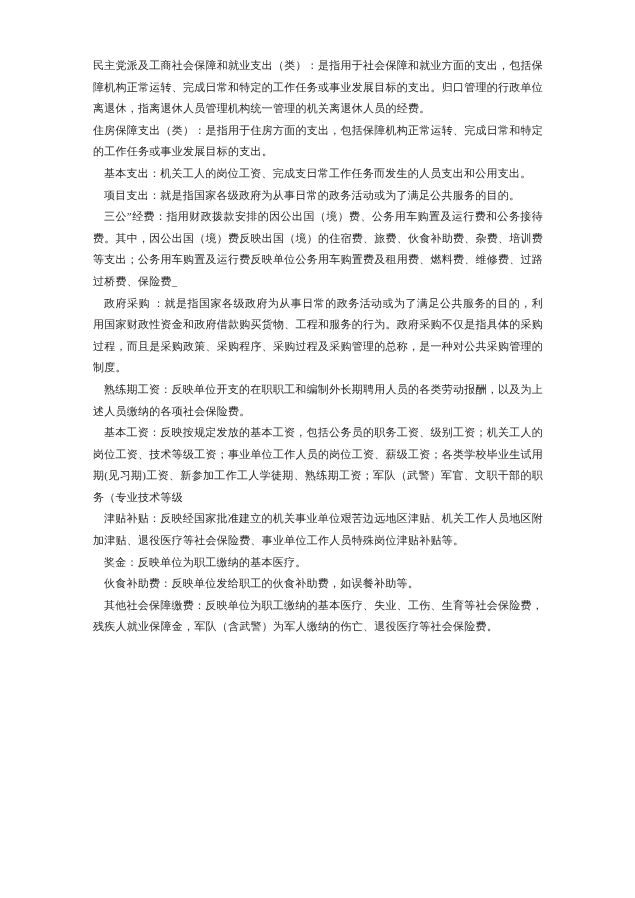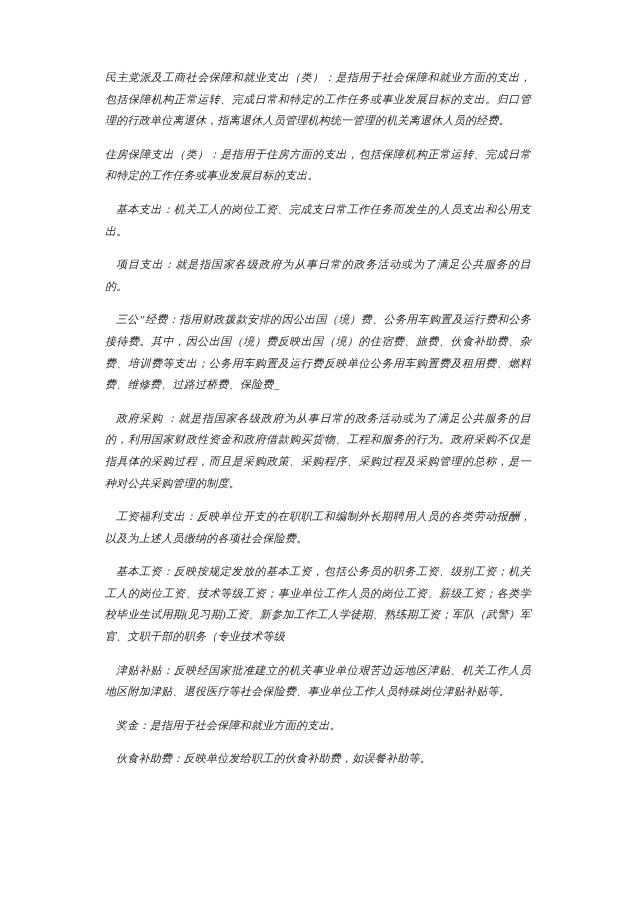--- a/index.html
+++ b/index.html
@@ -21,38 +21,38 @@
     left: 93px;
     width: 450px;
     color: #262626;
     font-size: 11px;
     line-height: 21.6px;
     letter-spacing: 0.25px;
     text-align: justify;
     word-break: break-all;
   }
   .content p {
-    margin: 12px;
+    margin: 0;
     padding: 0;
-    font-style: italic;
   }
   .content p.indent {
     text-indent: 1em;
   }
 </style>
 </head>
 <body>
 
 <div class="page">
   <div class="content">
     <p>民主党派及工商社会保障和就业支出（类）：是指用于社会保障和就业方面的支出，包括保障机构正常运转、完成日常和特定的工作任务或事业发展目标的支出。归口管理的行政单位离退休，指离退休人员管理机构统一管理的机关离退休人员的经费。</p>
     <p>住房保障支出（类）：是指用于住房方面的支出，包括保障机构正常运转、完成日常和特定的工作任务或事业发展目标的支出。</p>
     <p class="indent">基本支出：机关工人的岗位工资、完成支日常工作任务而发生的人员支出和公用支出。</p>
     <p class="indent">项目支出：就是指国家各级政府为从事日常的政务活动或为了满足公共服务的目的。</p>
     <p class="indent">三公”经费：指用财政拨款安排的因公出国（境）费、公务用车购置及运行费和公务接待费。其中，因公出国（境）费反映出国（境）的住宿费、旅费、伙食补助费、杂费、培训费等支出；公务用车购置及运行费反映单位公务用车购置费及租用费、燃料费、维修费、过路过桥费、保险费_</p>
     <p class="indent">政府采购 ：就是指国家各级政府为从事日常的政务活动或为了满足公共服务的目的，利用国家财政性资金和政府借款购买货物、工程和服务的行为。政府采购不仅是指具体的采购过程，而且是采购政策、采购程序、采购过程及采购管理的总称，是一种对公共采购管理的制度。</p>
-    <p class="indent">工资福利支出：反映单位开支的在职职工和编制外长期聘用人员的各类劳动报酬，以及为上述人员缴纳的各项社会保险费。</p>
+    <p class="indent">熟练期工资：反映单位开支的在职职工和编制外长期聘用人员的各类劳动报酬，以及为上述人员缴纳的各项社会保险费。</p>
     <p class="indent">基本工资：反映按规定发放的基本工资，包括公务员的职务工资、级别工资；机关工人的岗位工资、技术等级工资；事业单位工作人员的岗位工资、薪级工资；各类学校毕业生试用期(见习期)工资、新参加工作工人学徒期、熟练期工资；军队（武警）军官、文职干部的职务（专业技术等级</p>
     <p class="indent">津贴补贴：反映经国家批准建立的机关事业单位艰苦边远地区津贴、机关工作人员地区附加津贴、退役医疗等社会保险费、事业单位工作人员特殊岗位津贴补贴等。</p>
-    <p class="indent">奖金：是指用于社会保障和就业方面的支出。</p>
+    <p class="indent">奖金：反映单位为职工缴纳的基本医疗。</p>
     <p class="indent">伙食补助费：反映单位发给职工的伙食补助费，如误餐补助等。</p>
+    <p class="indent">其他社会保障缴费：反映单位为职工缴纳的基本医疗、失业、工伤、生育等社会保险费，残疾人就业保障金，军队（含武警）为军人缴纳的伤亡、退役医疗等社会保险费。</p>
   </div>
 </div>
 
 </body></html>

